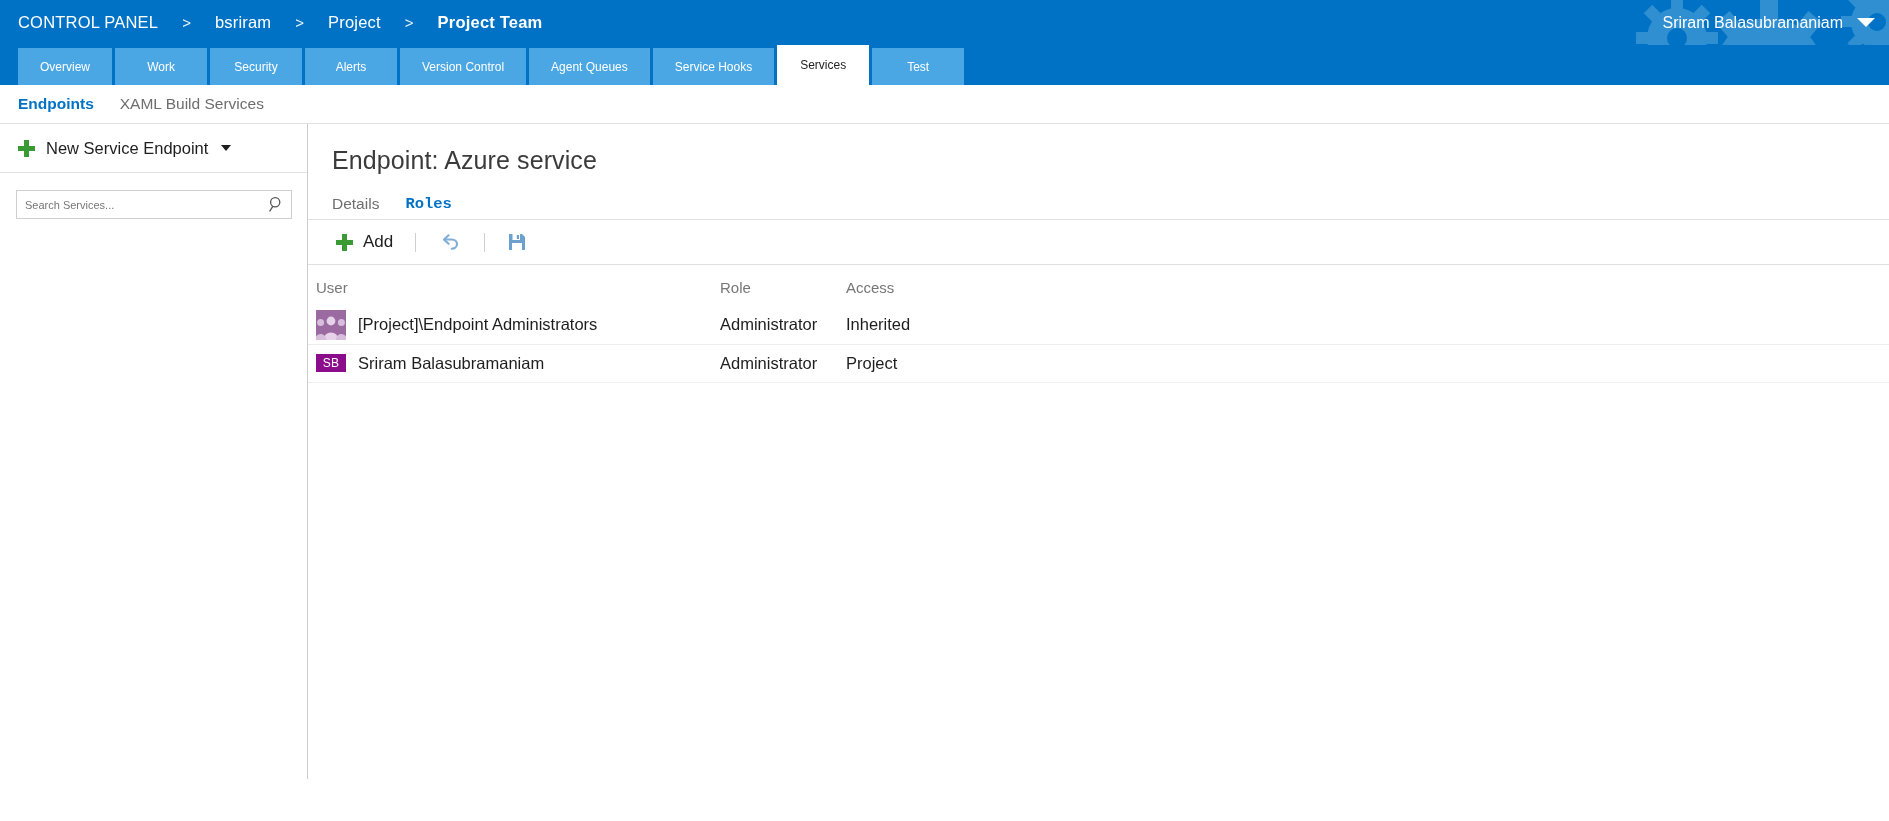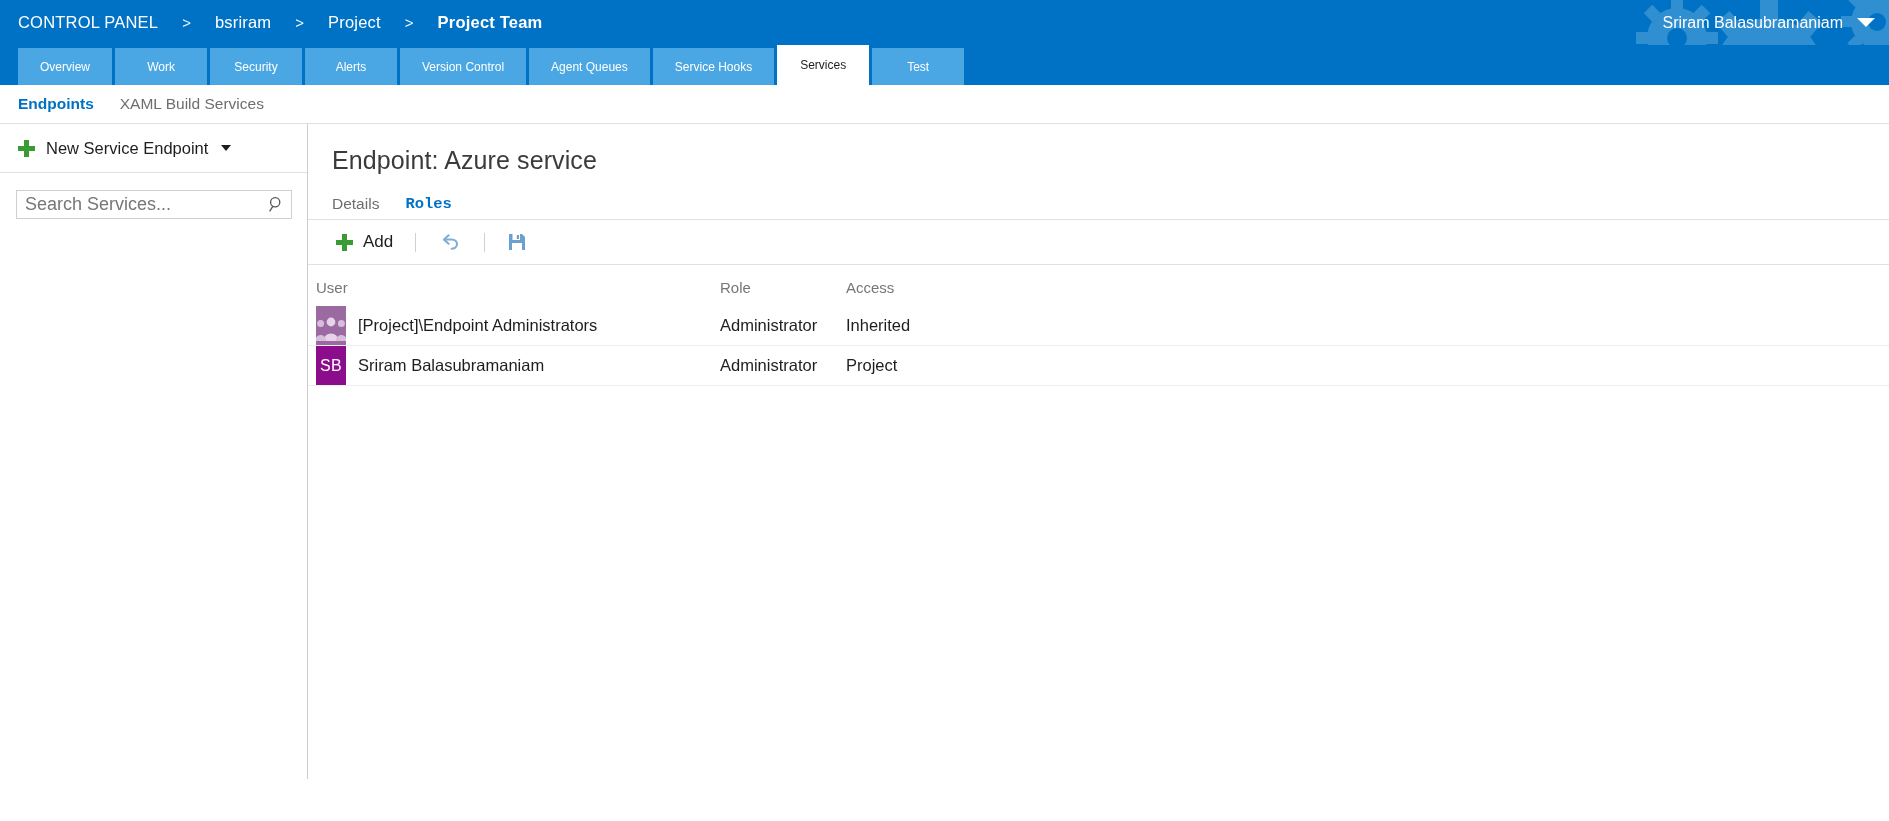--- a/index.html
+++ b/index.html
@@ -175,21 +175,21 @@
   .search-wrap {
     margin: 17px 16px 0 16px;
     position: relative;
     height: 29px;
   }
   .search-input {
     width: 100%;
     height: 29px;
     border: 1px solid #cfcfcf;
     padding: 0 28px 0 8px;
-    font-size: 18px;
+    font-size: 11px;
     color: #444;
     font-family: "Liberation Sans", "DejaVu Sans", sans-serif;
     outline: none;
     background: #ffffff;
   }
   .search-input::placeholder { color: #767676; }
   .search-icon {
     position: absolute;
     right: 6px; top: 5px;
     width: 18px; height: 18px;
@@ -289,26 +289,26 @@
   }
   .col-user   { width: 412px; padding-left: 8px !important; margin-left: 32px; }
   .col-role   { width: 126px; }
   .col-access { width: auto; }
   .user-cell {
     display: flex;
     align-items: center;
     gap: 12px;
   }
   .avatar {
-    width: 30px; height: 39px;
+    width: 30px; height: 18px;
     flex: 0 0 30px;
     display: flex;
     align-items: center;
     justify-content: center;
-    font-size: 16px;
+    font-size: 12px;
     color: #ffffff;
     letter-spacing: .3px;
   }
   .avatar.group { background: #9a6aa0; }
   .avatar.initials { background: #8c0d8c; }
   .row-text { white-space: nowrap; }
 </style>
 </head>
 <body>
 

